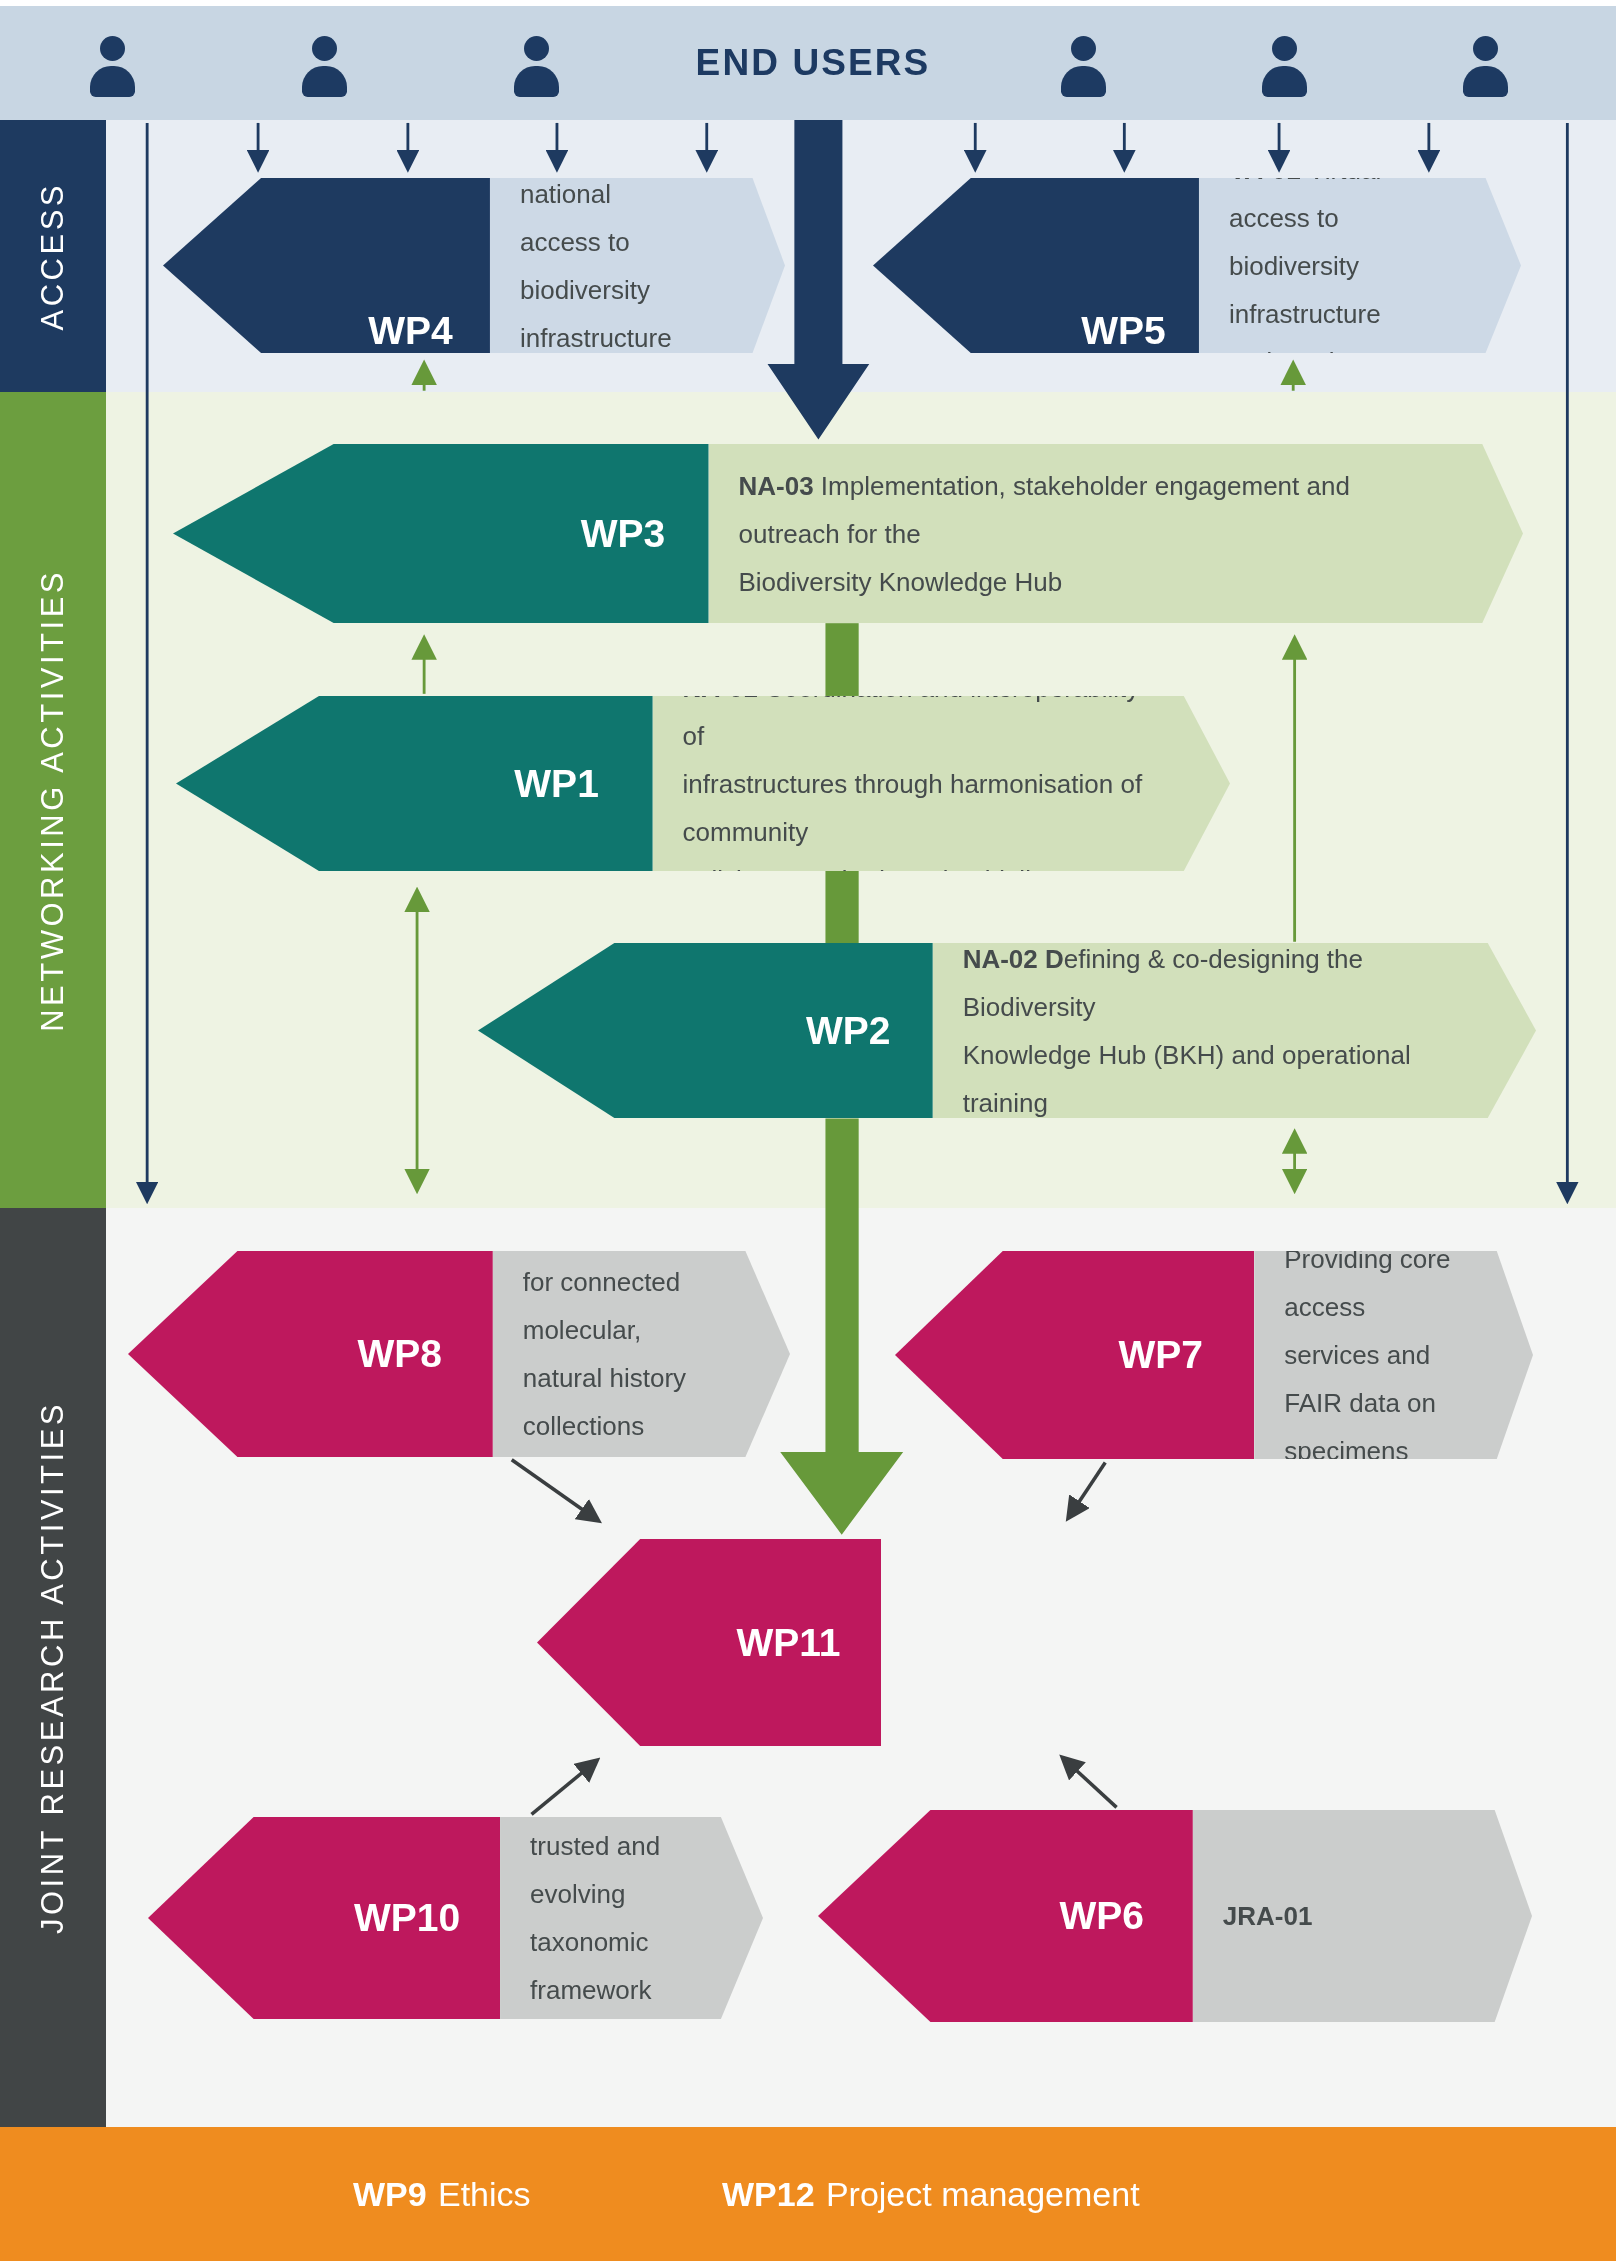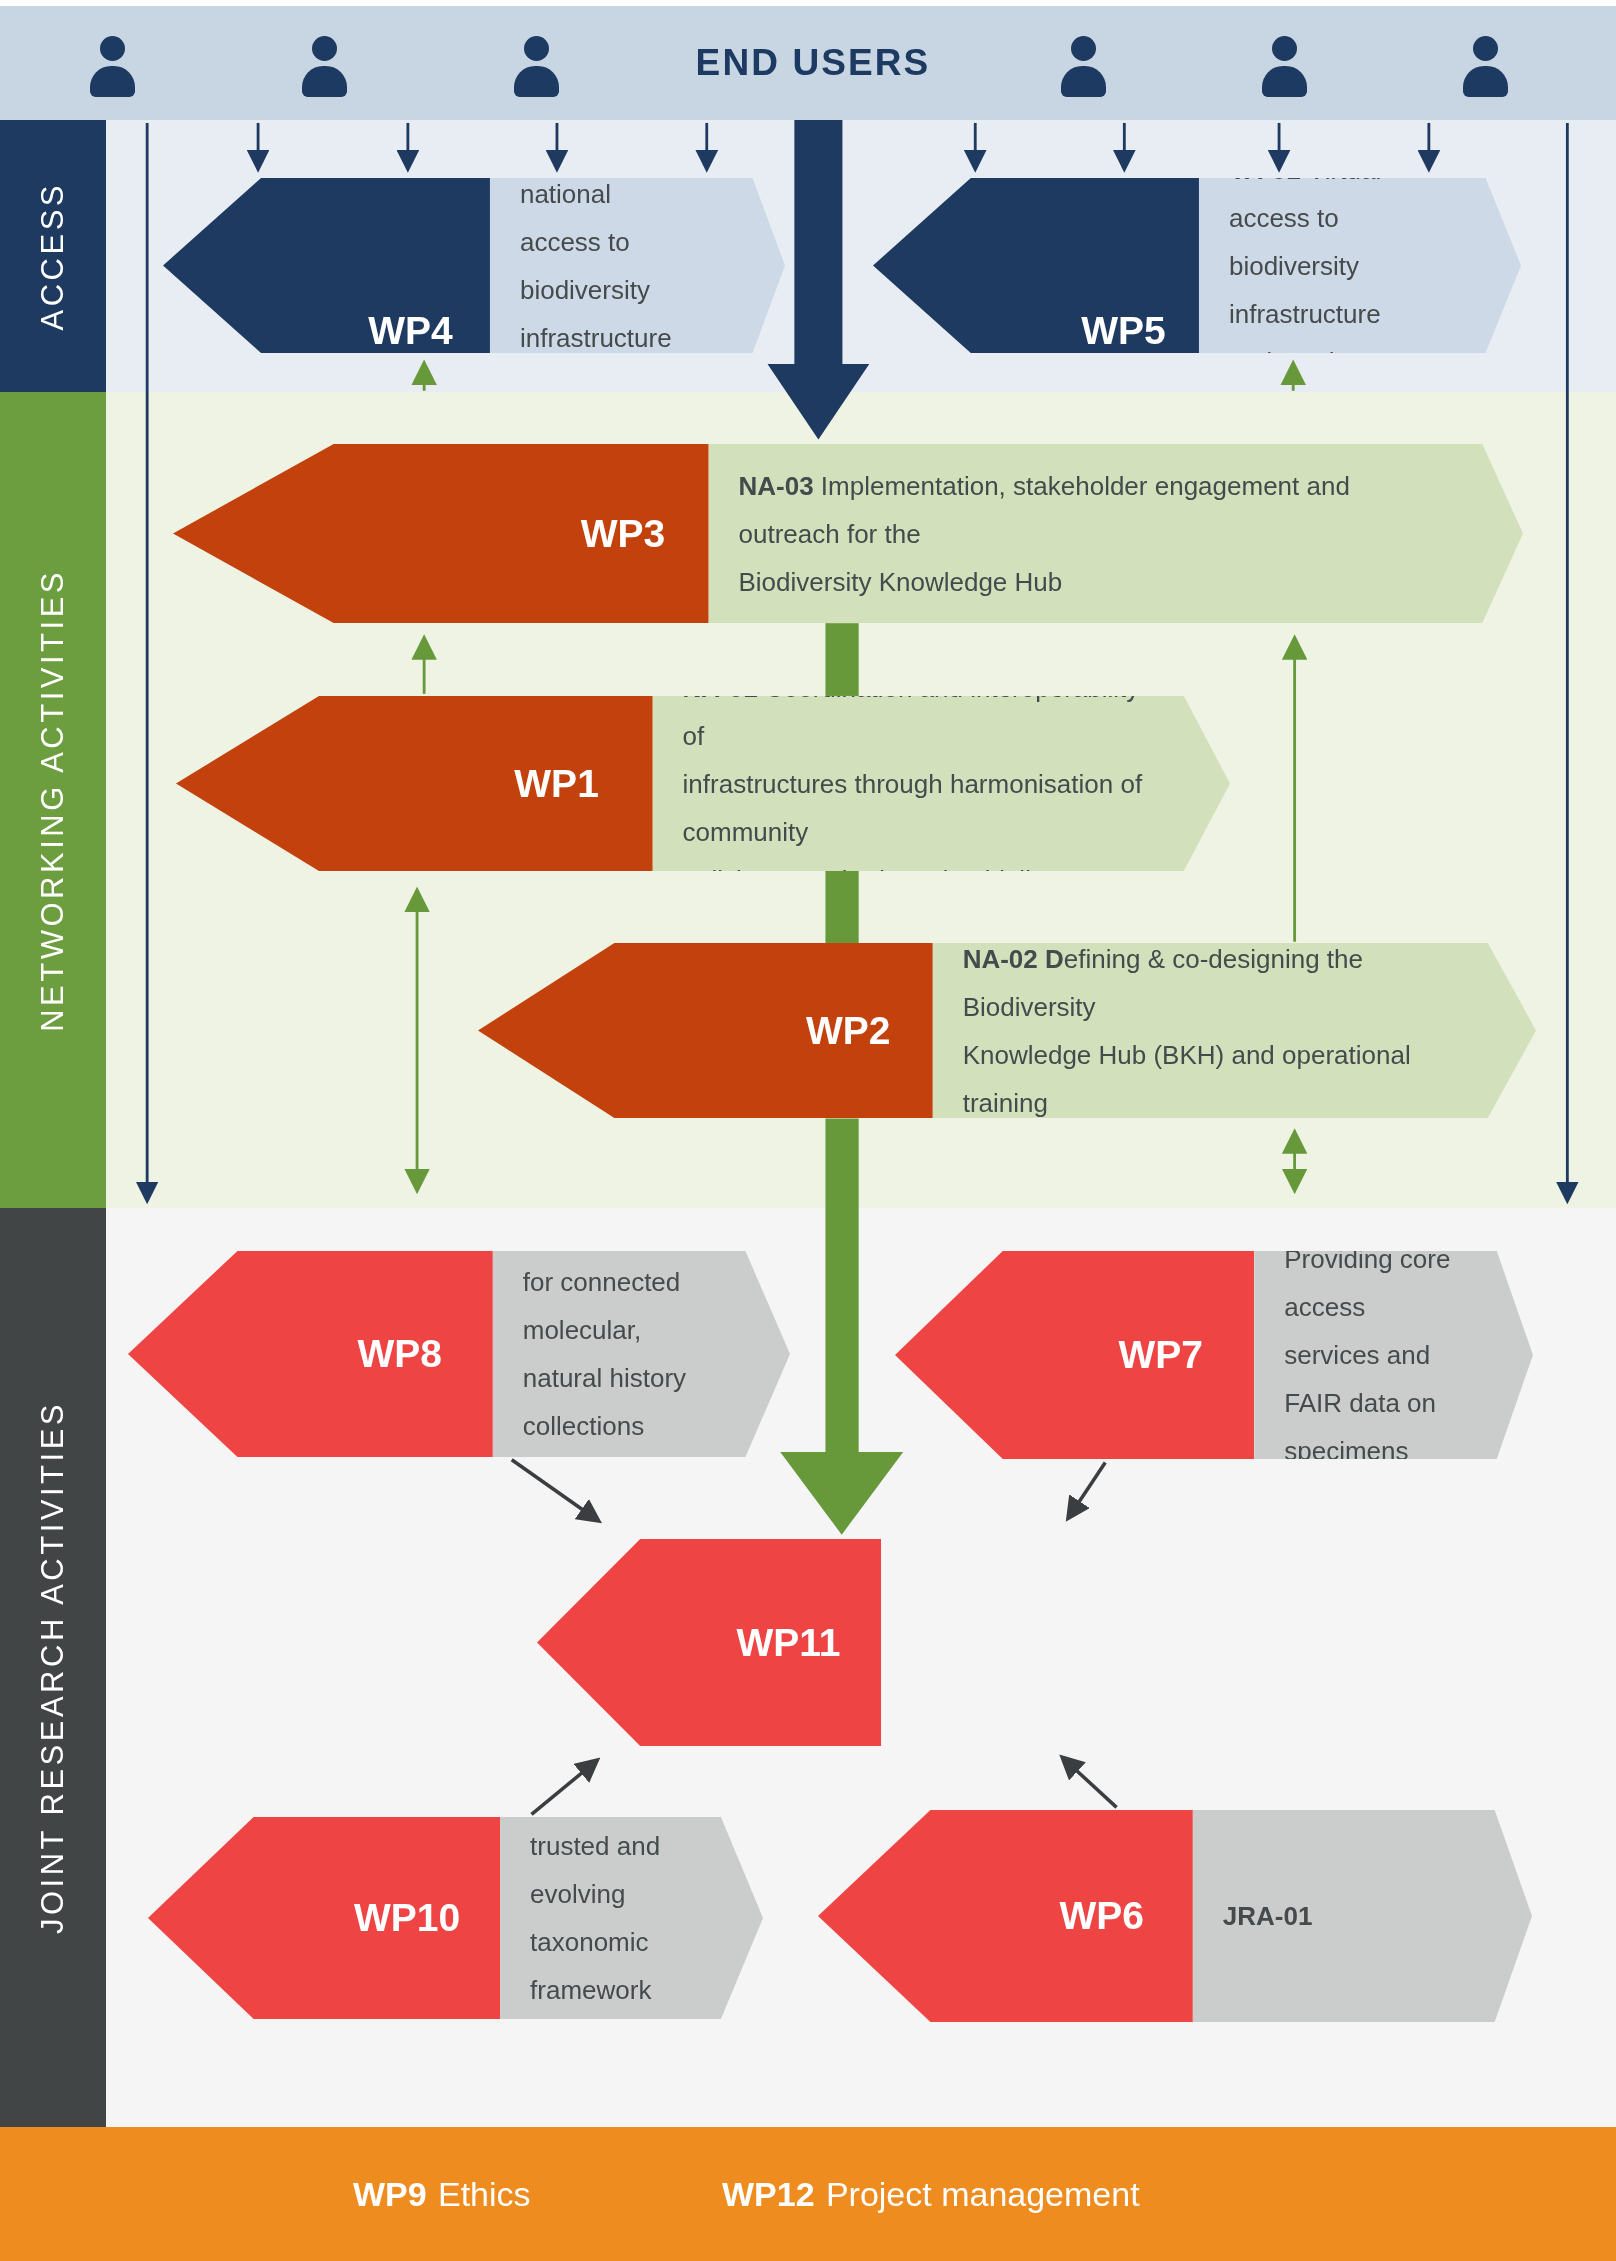--- a/index.html
+++ b/index.html
@@ -37,23 +37,23 @@
        clip-path:polygon(30% 0,100% 0,100% 100%,30% 100%,0 50%);}
   .tag-label{color:#ffffff;font-size:39px;font-weight:700;}
   .bodyshape{flex:1;display:flex;align-items:center;
        clip-path:polygon(0 0,var(--te) 0,100% 50%,var(--te) 100%,0 100%);}
   .btxt{padding:0 71px 0 30px;font-size:26px;line-height:48px;color:#454b4c;}
   .btxt .code{font-weight:700;}
   .btxt .rest{white-space:pre-line;}
 
   .navy-tag{background:#1e3a60;align-items:flex-end;}
   .blue-body{background:#cdd9e6;}
-  .green-tag{background:#c2410c;text-align:right;}
+  .green-tag{background:#0f766e;text-align:right;}
   .green-body{background:#d2e0bb;justify-content:flex-end;}
-  .gray-tag{background:#ef4444;}
+  .gray-tag{background:#be185d;}
   .gray-body{background:#cbcdcc;}
 
   
   .footer{position:absolute;left:0;top:2127px;width:1617px;height:134px;background:#ef8c1f;padding-left:44px;}
   .fitem{position:absolute;top:50%;transform:translateY(-50%);color:#ffffff;font-size:34px;white-space:nowrap;}
   .fitem .fcode{font-weight:700;margin-right:11.3px;}
 </style>
 </head>
 <body>
 

